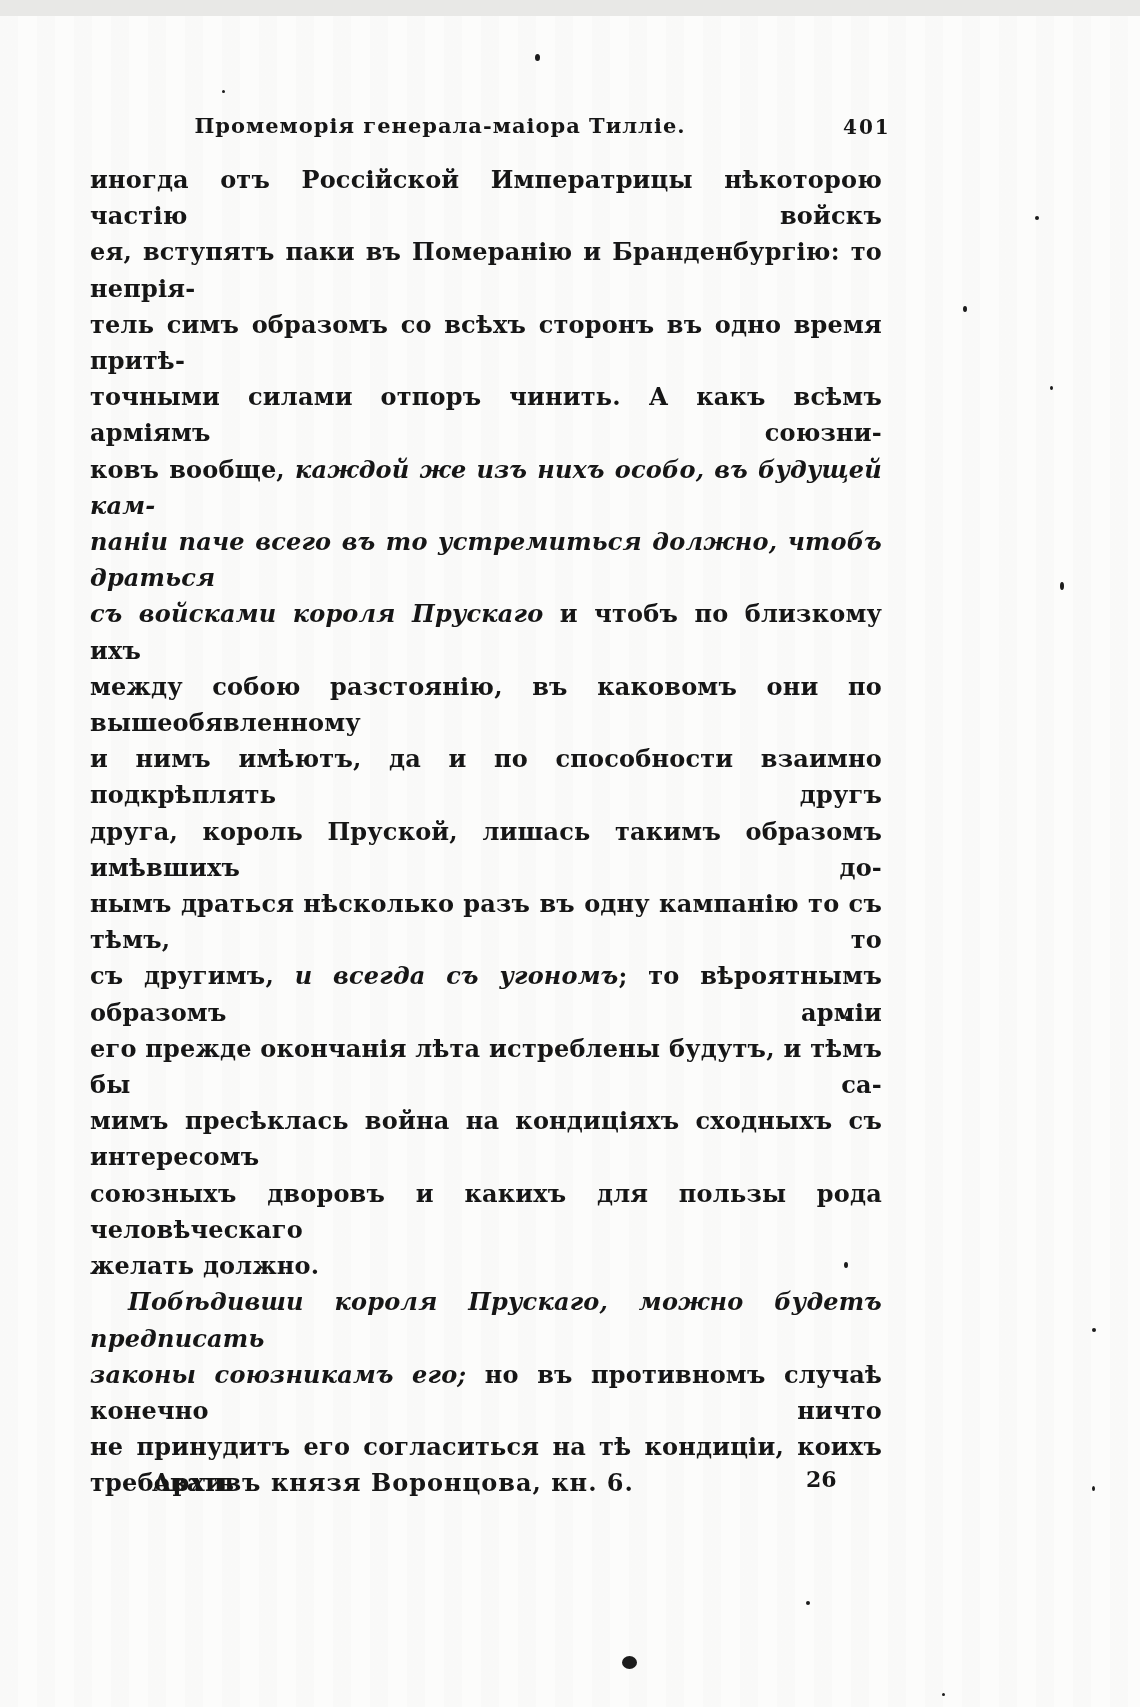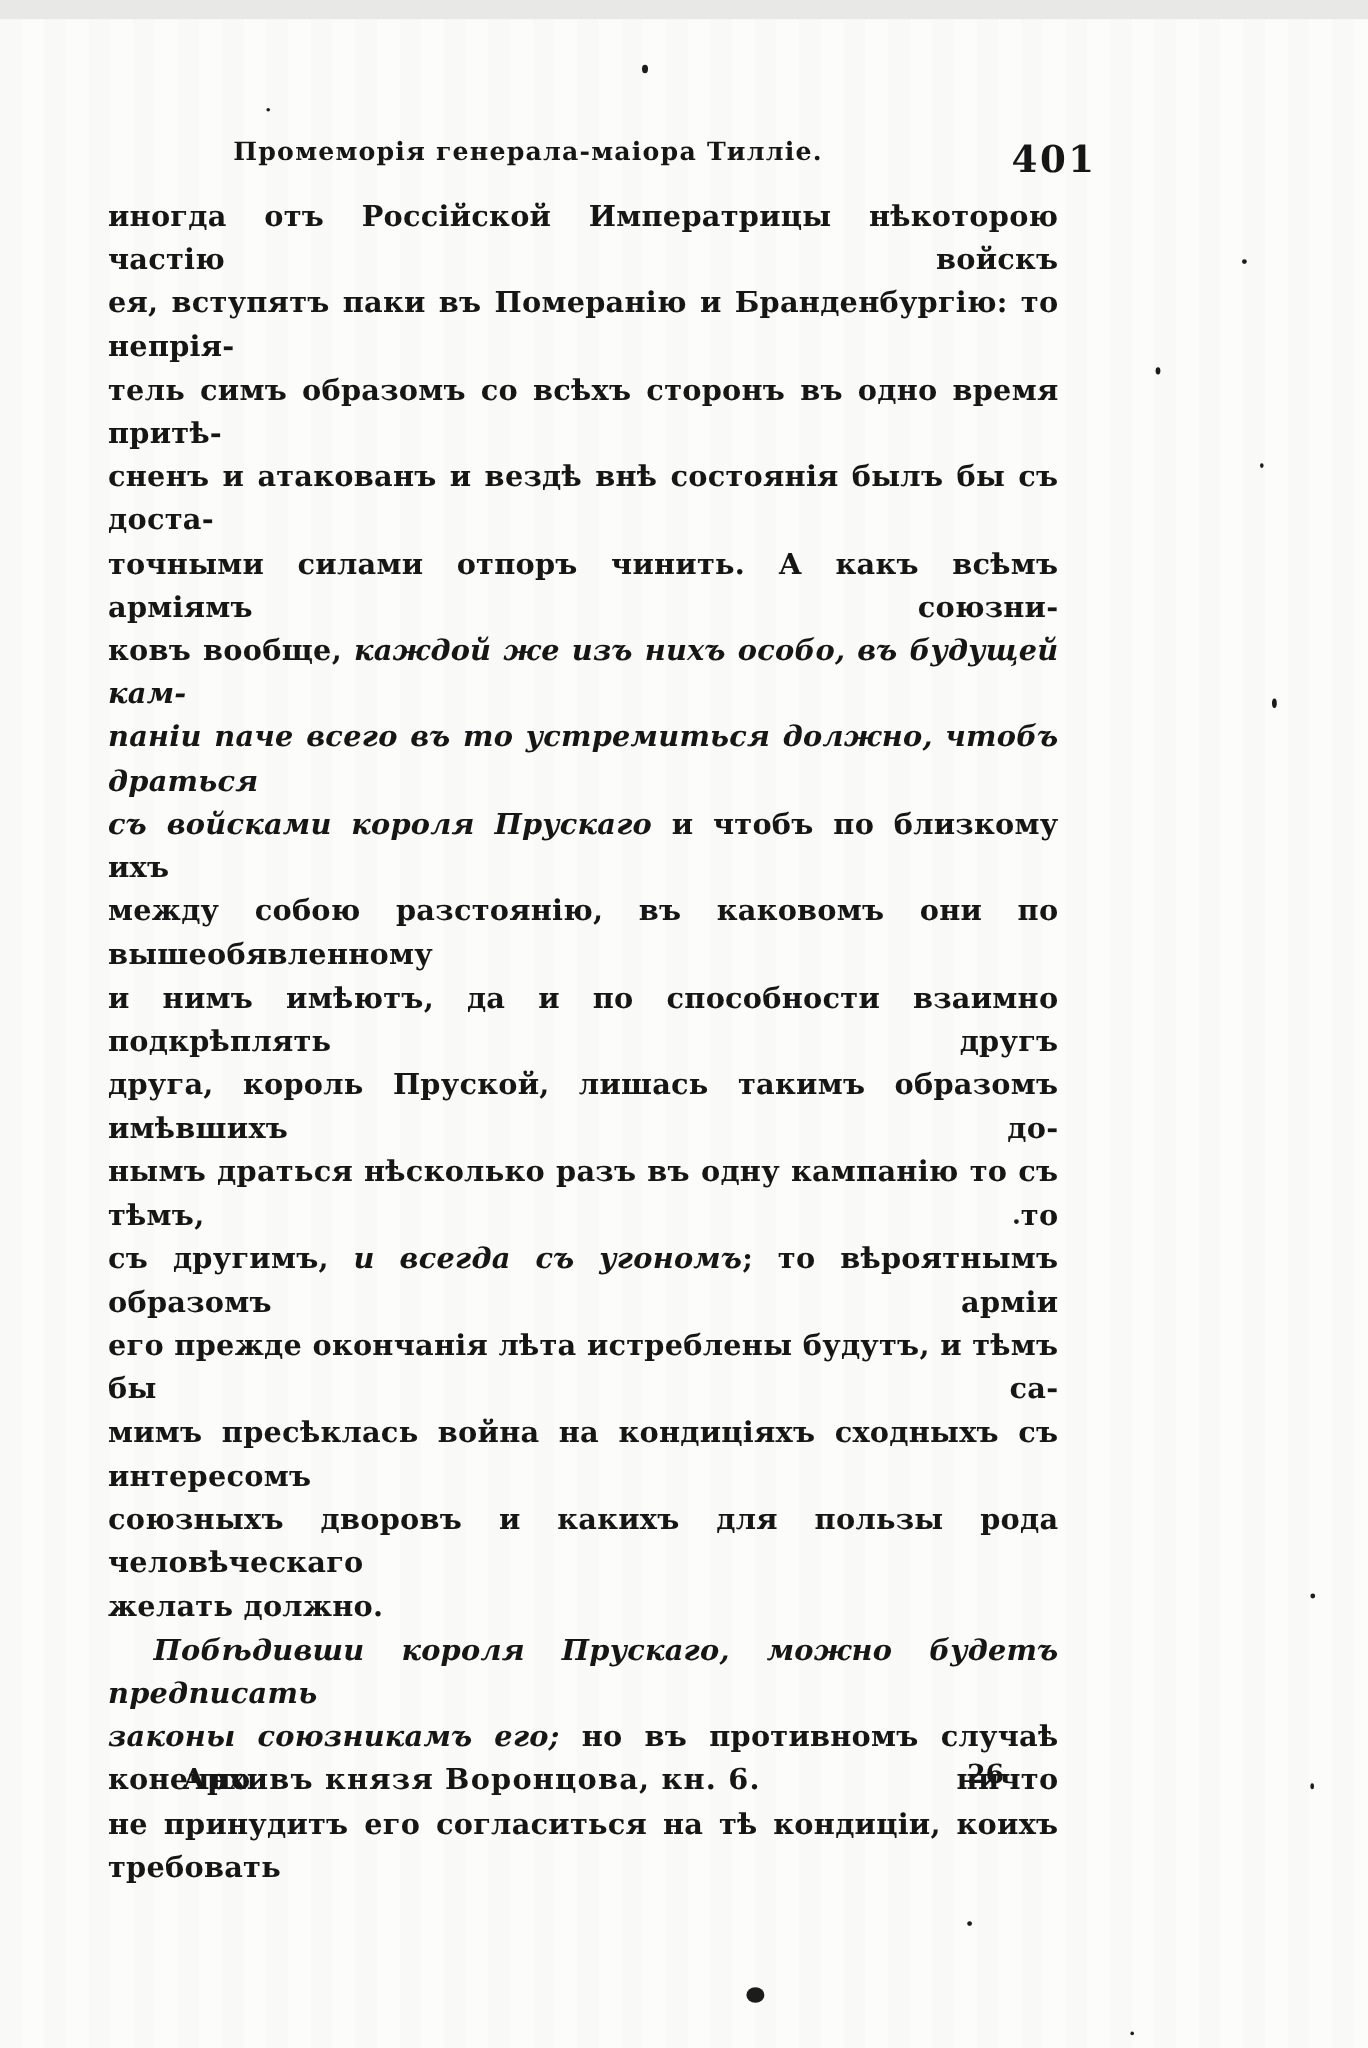--- a/index.html
+++ b/index.html
@@ -25,21 +25,21 @@
     text-align: center;
     font-size: 21px;
     font-weight: bold;
     letter-spacing: 1px;
     white-space: nowrap;
   }
   .page-number {
     position: absolute;
     top: 99px;
     left: 843px;
-    font-size: 31px;
+    font-size: 20px;
     font-weight: bold;
     letter-spacing: 2px;
   }
   .body-text {
     position: absolute;
     top: 146px;
     left: 90px;
     width: 792px;
     font-size: 24px;
     font-weight: bold;
@@ -81,21 +81,20 @@
 <div class="page">
 
   <div class="running-head">Промеморія генерала-маіора Тилліе.</div>
 
   <div class="page-number">401</div>
 
   <div class="body-text">
       <div class="line just"><span>иногда отъ Россійской Императрицы нѣкоторою частію войскъ</span></div>
       <div class="line just"><span>ея, вступятъ паки въ Померанію и Бранденбургію: то непрія-</span></div>
       <div class="line just"><span>тель симъ образомъ со всѣхъ сторонъ въ одно время притѣ-</span></div>
-      <div class="line just"><span>сненъ и атакованъ и вездѣ внѣ состоянія былъ бы съ доста-</span></div>
       <div class="line just"><span>точными силами отпоръ чинить. А какъ всѣмъ арміямъ союзни-</span></div>
       <div class="line just"><span>ковъ вообще, </span><span class="it">каждой же изъ нихъ особо, въ будущей кам-</span></div>
       <div class="line just"><span class="it">паніи паче всего въ то устремиться должно, чтобъ драться</span></div>
       <div class="line just"><span class="it">съ войсками короля Прускаго</span><span> и чтобъ по близкому ихъ</span></div>
       <div class="line just"><span>между собою разстоянію, въ каковомъ они по вышеобявленному</span></div>
       <div class="line just"><span>и нимъ имѣютъ, да и по способности взаимно подкрѣплять другъ</span></div>
       <div class="line just"><span>друга, король Пруской, лишась такимъ образомъ имѣвшихъ до-</span></div>
       <div class="line just"><span>нымъ драться нѣсколько разъ въ одну кампанію то съ тѣмъ, то</span></div>
       <div class="line just"><span>съ другимъ, </span><span class="it">и всегда съ угономъ</span><span>; то вѣроятнымъ образомъ арміи</span></div>
       <div class="line just"><span>его прежде окончанія лѣта истреблены будутъ, и тѣмъ бы са-</span></div>

